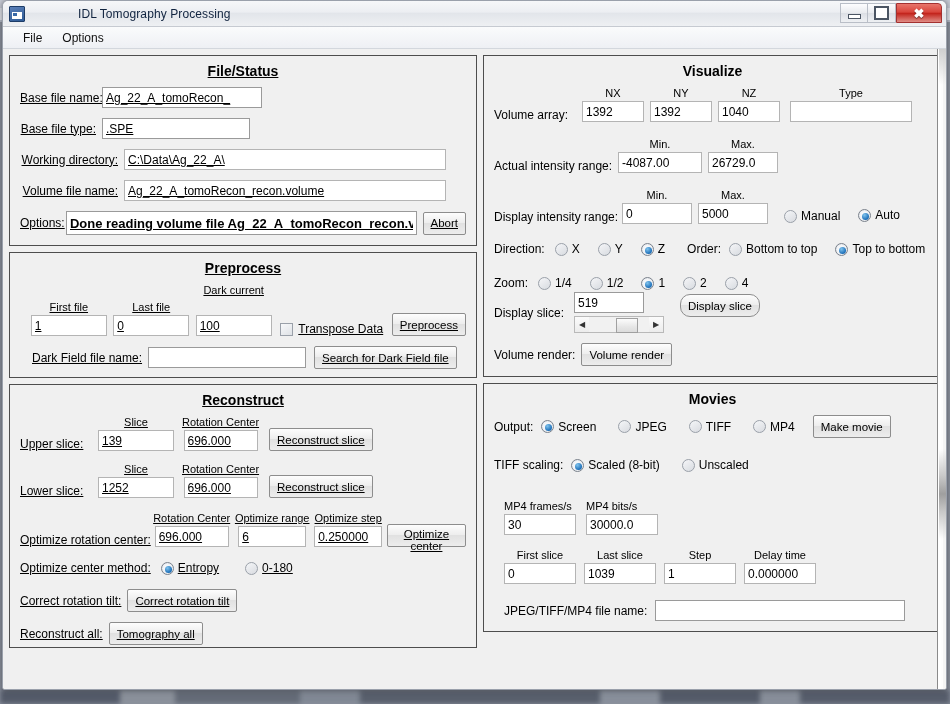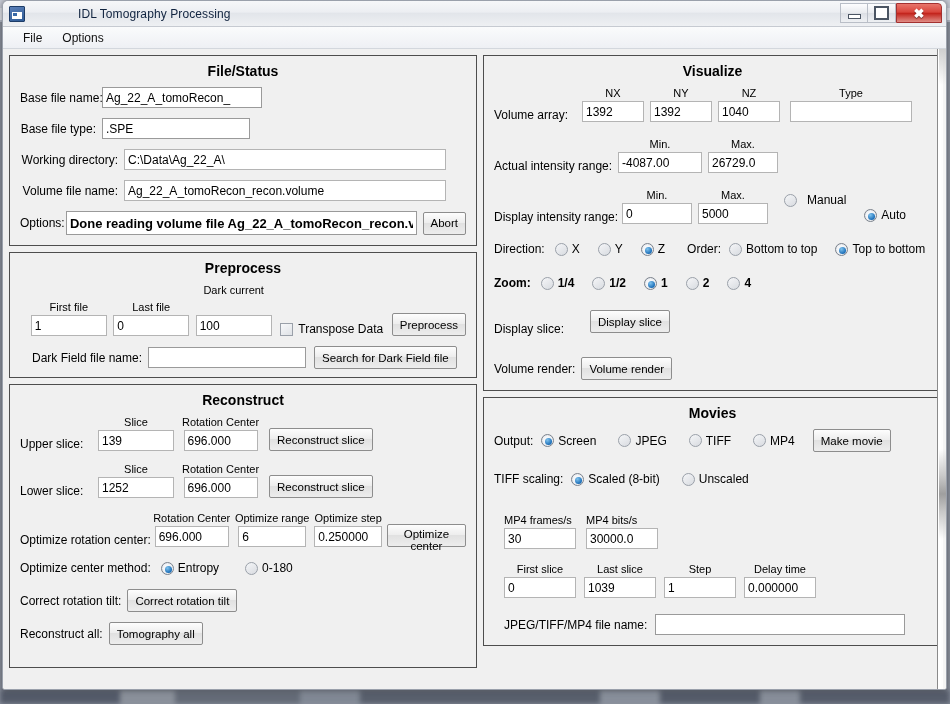--- a/index.html
+++ b/index.html
@@ -133,21 +133,21 @@
   }
   .menu-item { padding: 2px 10px; cursor: default; }
 
   
   #content {
     flex: 1; display: flex; gap: 0;
     background: #f0f0f0;
     padding: 6px 4px 6px 6px;
     position: relative;
   }
-  #col-left { width: 468px; flex: 0 0 468px; }
+  #col-left { width: 468px; flex: 0 0 468px; text-decoration: underline; }
   #col-right { flex: 1; margin-left: 6px; }
 
   .panel {
     border: 1px solid #4d4d4d;
     background: #f0f0f0;
     margin-bottom: 6px;
     padding: 4px 10px 8px 10px;
     position: relative;
   }
   .panel-title {
@@ -345,21 +345,21 @@
         <div class="row" style="margin-bottom:2px;">
           <div class="gap12"></div>
           <div class="lbl">Dark Field file name:</div>
           <div class="gap6"></div>
           <input class="tf" style="width: 158px;" value="">
           <div class="gap8"></div>
           <button class="btn">Search for Dark Field file</button>
         </div>
       </div>
 
-      <div class="panel" style="padding-bottom:20px;">
+      <div class="panel" style="padding-bottom:0;">
         <div class="panel-title">Reconstruct</div>
 
         <div class="row" style="align-items:flex-end;margin-bottom:12px;">
           <div class="lbl" style="width:74px;">Upper slice:</div>
           <div class="gap4"></div>
           <div class="col center">
             <div class="hdr">Slice</div>
             <input class="tf gray" style="width: 76px; margin-top: 2px;" value="139">
           </div>
           <div class="gap8"></div>
@@ -486,21 +486,21 @@
           <div class="col center">
             <div class="hdr">Min.</div>
             <input class="tf gray" style="width: 70px; margin-top: 2px;" value="0">
           </div>
           <div class="gap6"></div>
           <div class="col center">
             <div class="hdr">Max.</div>
             <input class="tf gray" style="width: 70px; margin-top: 2px;" value="5000">
           </div>
           <div class="gap16"></div>
-          <label class="radio" style="margin-bottom:17px;gap:6px;">
+          <label class="radio" style="margin-bottom:1px;">
             <span class="dot"></span>
             <span class="rtxt">Manual</span>
           </label>
           <div class="gap16"></div>
           <label class="radio on" style="margin-bottom:2px;">
             <span class="dot"></span>
             <span class="rtxt">Auto</span>
           </label>
         </div>
 
@@ -528,21 +528,21 @@
             <span class="dot"></span>
             <span class="rtxt">Bottom to top</span>
           </label>
           <div class="gap16"></div>
           <label class="radio on">
             <span class="dot"></span>
             <span class="rtxt">Top to bottom</span>
           </label>
         </div>
 
-        <div class="row" style="margin-bottom:20px;font-weight:bold;">
+        <div class="row" style="margin-bottom:2px;">
           <div class="lbl">Zoom:</div>
           <div class="gap10"></div>
           <label class="radio">
             <span class="dot"></span>
             <span class="rtxt">1/4</span>
           </label>
           <div class="gap16"></div>
           <label class="radio">
             <span class="dot"></span>
             <span class="rtxt">1/2</span>
@@ -560,22 +560,30 @@
           <div class="gap16"></div>
           <label class="radio">
             <span class="dot"></span>
             <span class="rtxt">4</span>
           </label>
         </div>
 
         <div class="row" style="margin-bottom:10px;align-items:center;">
           <div class="lbl" style="width:74px;">Display slice:</div>
           <div class="gap6"></div>
-          <div class="gap16"></div>
-          <button class="btn" style="margin-bottom:14px;">Display slice</button>
+          <div class="col">
+            <input class="tf" style="width: 70px;" value="519">
+            <div class="hscroll" style="margin-top:3px;">
+              <div class="arrow">◀</div>
+              <div class="thumb"></div>
+              <div class="arrow">▶</div>
+            </div>
+          </div>
+          <div class="gap16"></div>
+          <button class="btn" style="margin-bottom:14px;border-radius:10px;">Display slice</button>
         </div>
 
         <div class="row" style="margin-bottom:2px;">
           <div class="lbl">Volume render:</div>
           <div class="gap6"></div>
           <button class="btn">Volume render</button>
         </div>
       </div>
 
       <div class="panel" style="padding-bottom:8px;">

